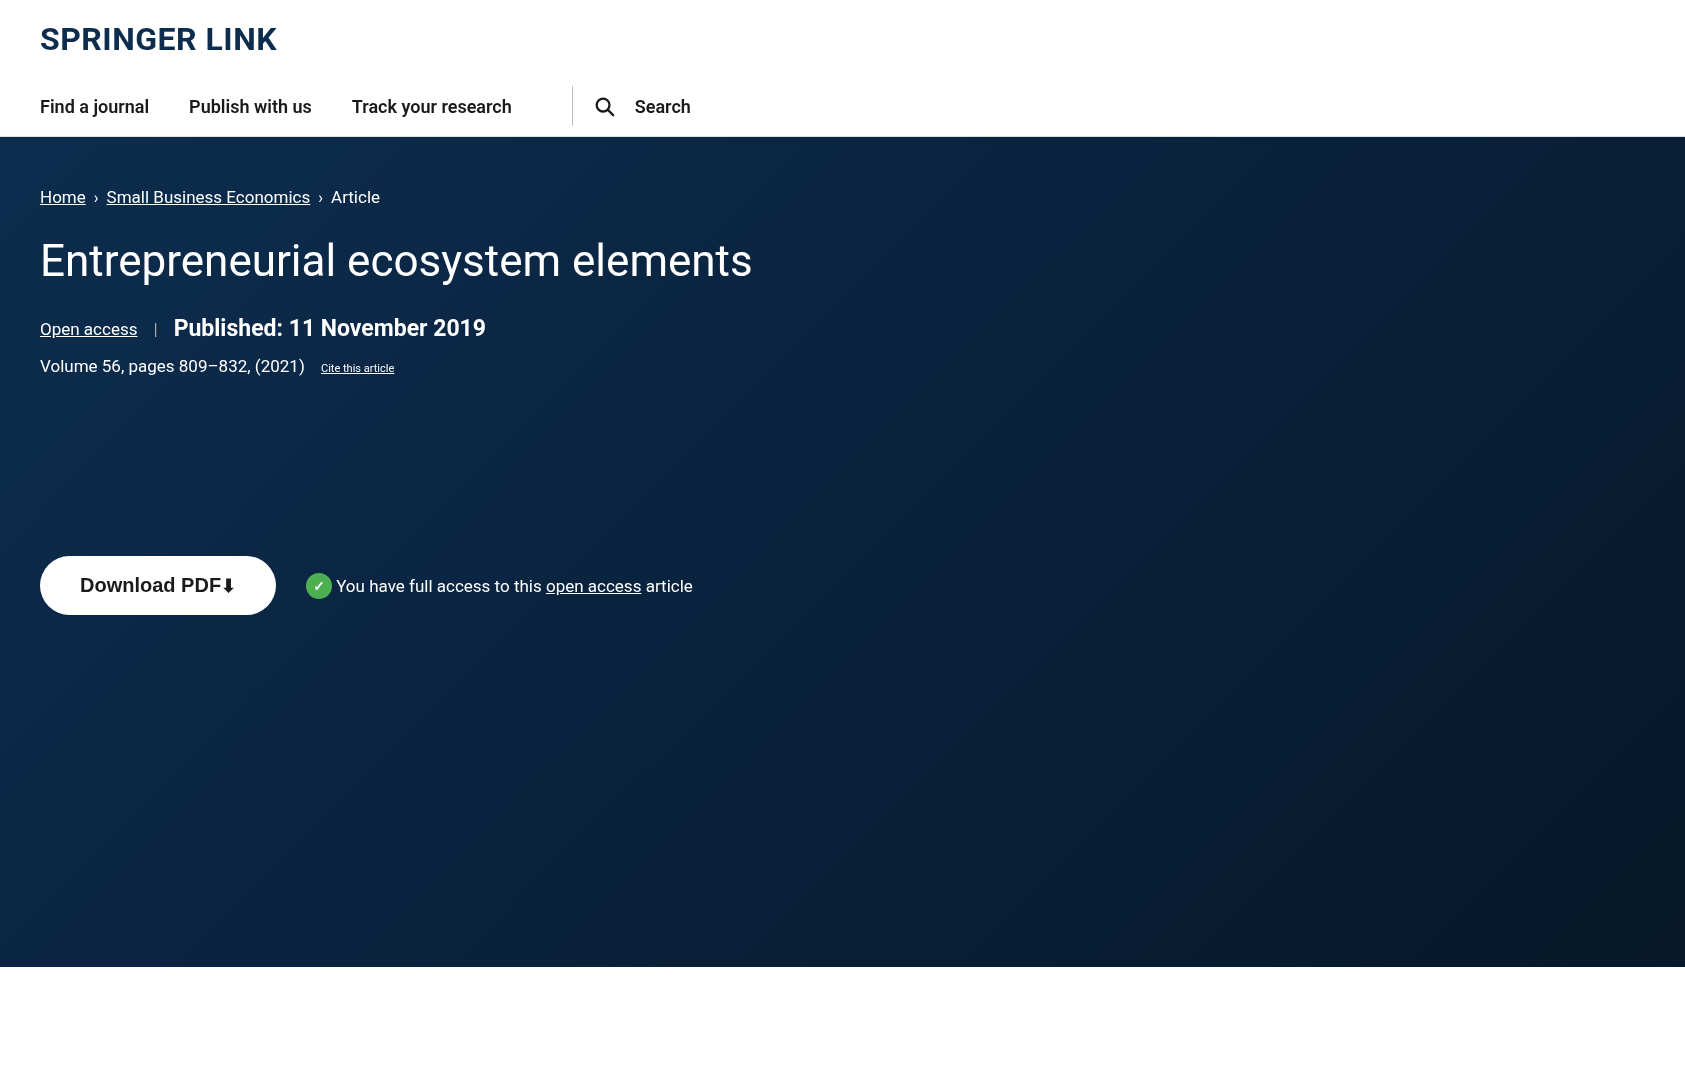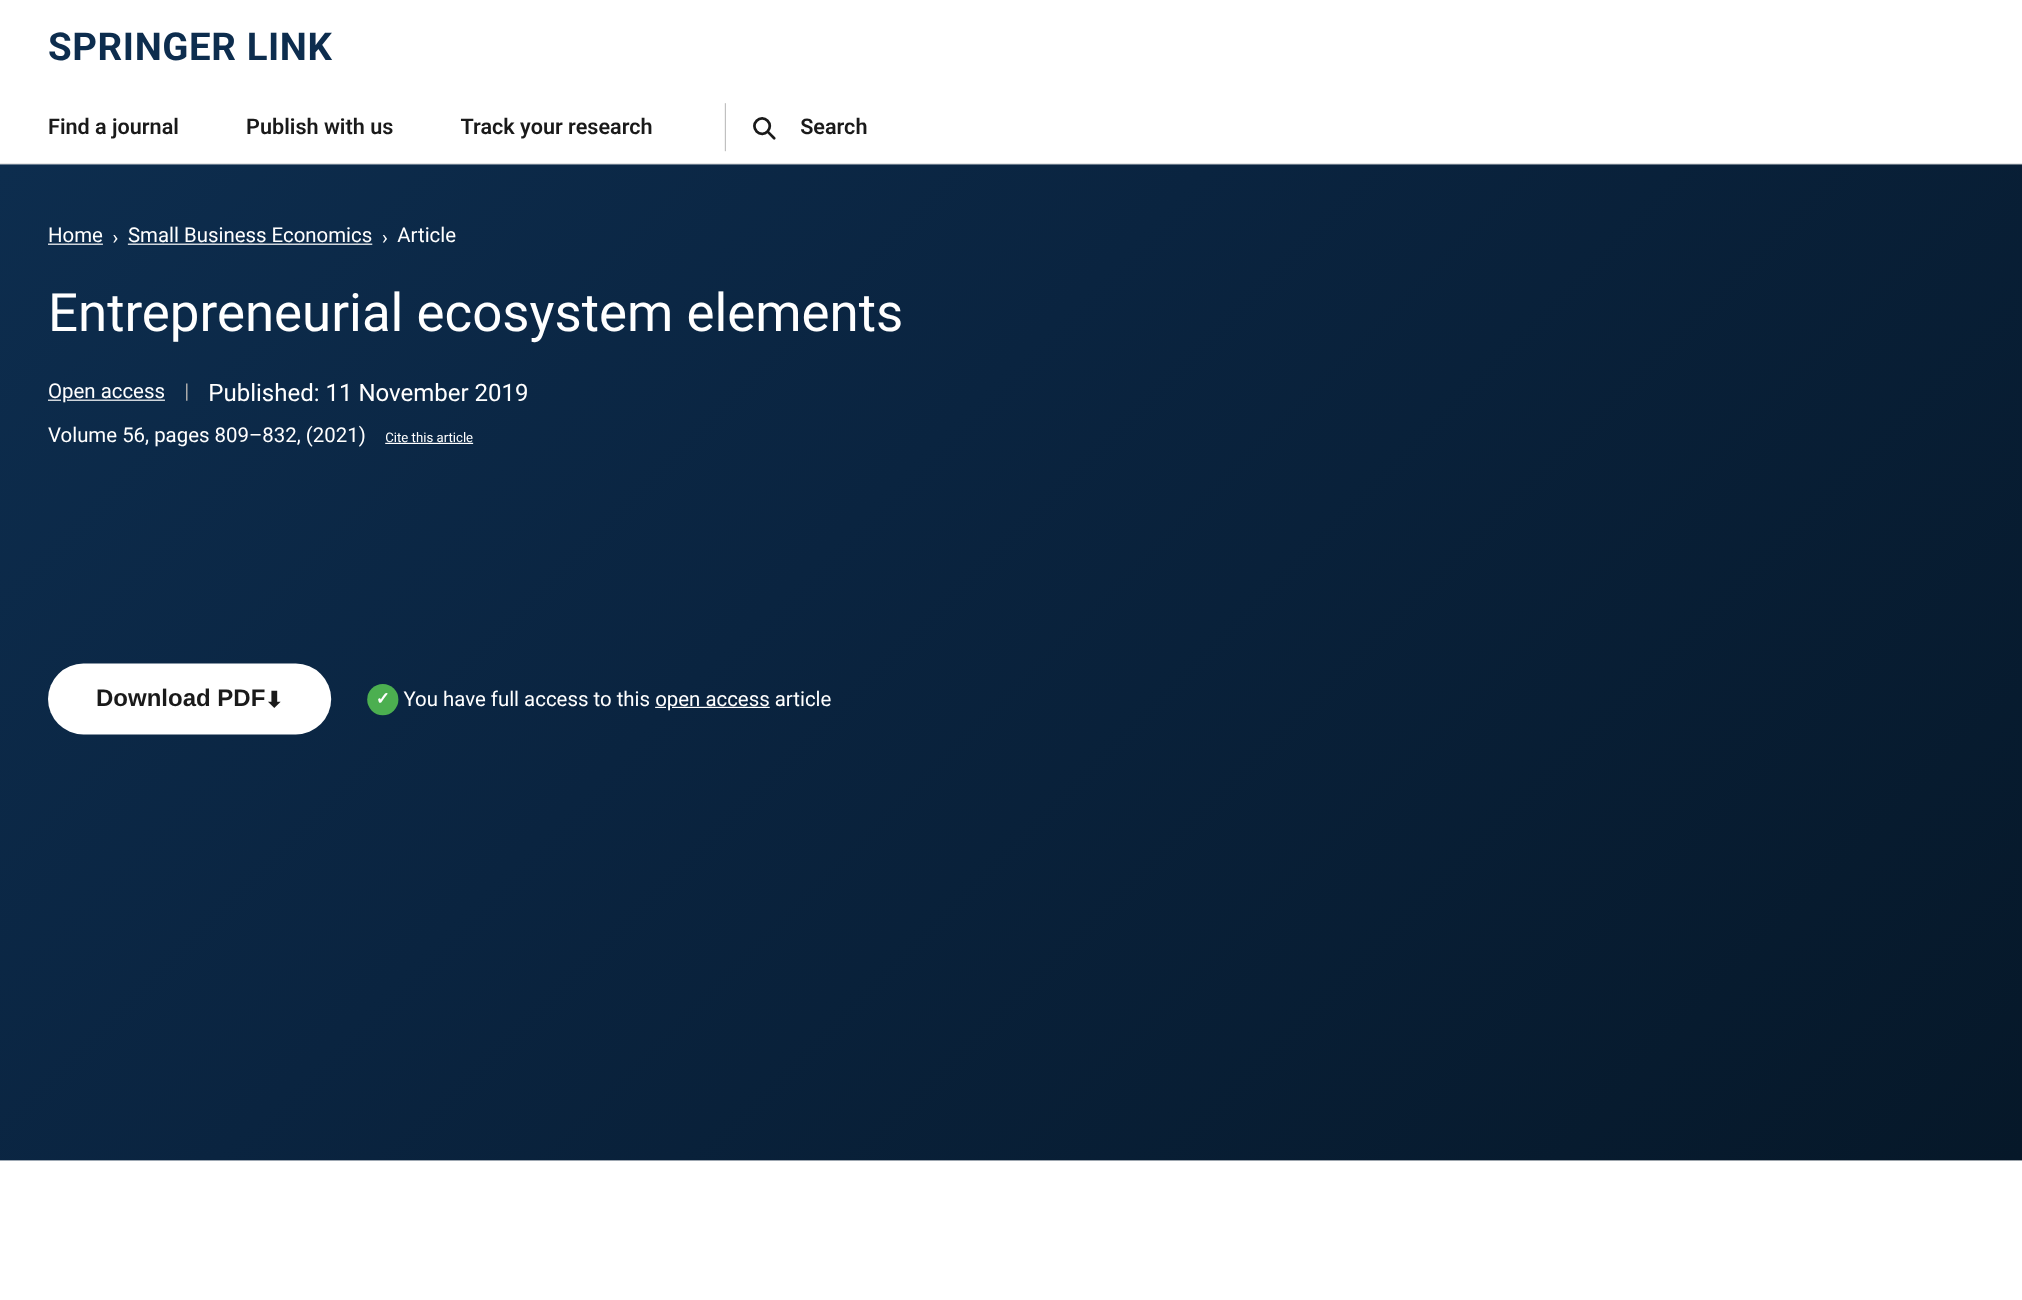--- a/index.html
+++ b/index.html
@@ -39,21 +39,21 @@
     .nav-bar {
       display: flex;
       align-items: center;
       padding: 0;
       height: 60px;
     }
 
     .nav-links {
       display: flex;
       align-items: center;
-      gap: 16px;
+      gap: 0;
     }
 
     .nav-link {
       font-size: 18px;
       font-weight: 600;
       color: #1a1a1a;
       text-decoration: none;
       padding: 18px 30px 18px 0;
       margin-right: 10px;
       cursor: pointer;
@@ -145,22 +145,23 @@
       text-decoration: underline;
       cursor: pointer;
     }
 
     .meta-separator {
       color: #aaaaaa;
       font-size: 17px;
     }
 
     .published-date {
-      font-size: 20px;
-      color: #ffffff;
+      font-size: 23px;
+      color: #ffffff;
+      font-weight: bold;
     }
 
     .volume-info {
       font-size: 17px;
       color: #ffffff;
       margin-bottom: 40px;
     }
 
     .cite-link {
       font-size: 11px;

